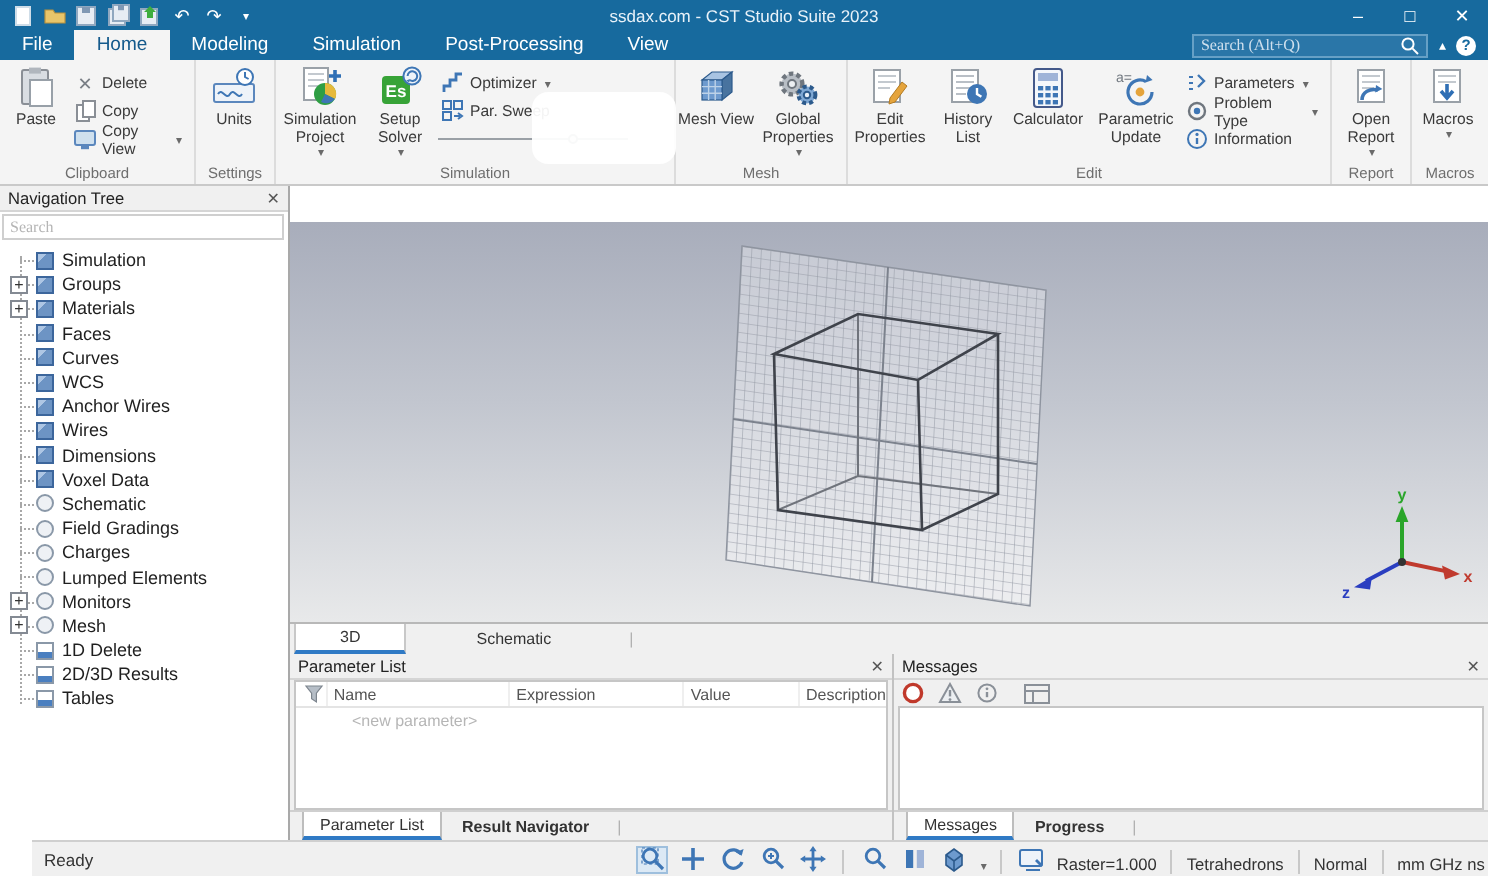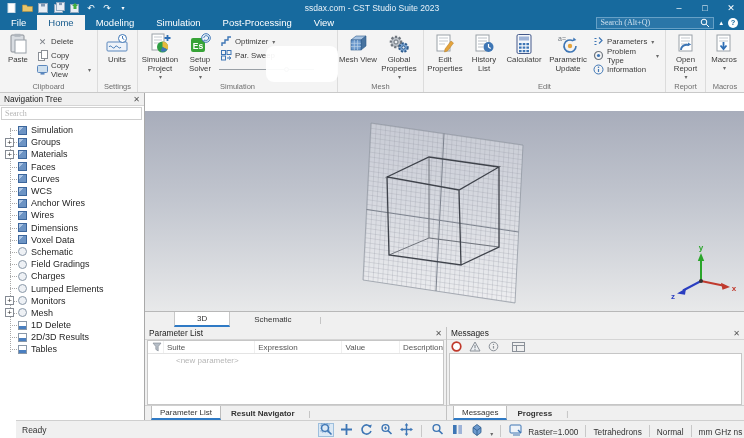--- a/index.html
+++ b/index.html
@@ -66,21 +66,21 @@
 #docarea{position:absolute;left:145px;top:93px;width:599px;height:327px}
 #doctabs{position:absolute;left:0;top:0;width:599px;height:18px;background:#d6d3ce;border-bottom:1px solid #9a9a9a;
   display:flex;align-items:flex-end;padding-left:4px}
 .doctab{display:flex;align-items:center;gap:4px;height:17px;background:#fff;border:1px solid #9a9a9a;border-bottom:none;
   padding:0 6px;font-size:8.3px;color:#333}
 .doctab-close{width:10px;height:10px;background:#e8805e;border:1px solid #c96a48;color:#fff;font-size:7px;
   display:flex;align-items:center;justify-content:center}
 #viewport{position:absolute;left:0;top:18px;width:599px;height:200px;
   background:linear-gradient(to bottom,#a8adbb 0%,#c2c6cf 45%,#e8e9ea 100%)}
 #viewtabs{position:absolute;left:0;top:218px;width:599px;height:16px;background:#f0f0f0;border-top:1px solid #b8b8b8;
-  display:flex;align-items:stretch;padding-left:29px;gap:2px}
+  display:flex;align-items:stretch;padding-left:2px;gap:13px}
 .vtab{display:flex;align-items:center;justify-content:center;padding:0 22px;font-size:8px;color:#333;cursor:default}
 .vtab.active{background:#fff;border-left:1px solid #c8c8c8;border-right:1px solid #c8c8c8;border-bottom:2px solid #2f7ac5}
 .tabdiv{align-self:center;color:#b0b0b0;font-size:8px;padding:0 4px}
 
 #bottompanels{position:absolute;left:0;top:234px;width:599px;height:93px;background:#f0f0f0}
 #parampanel{position:absolute;left:0;top:0;width:302px;height:93px;border-right:1px solid #c2c2c2}
 #paramtable{position:absolute;left:2px;right:2px;top:13px;bottom:15px;background:#fff;border:1px solid #c6c6c6}
 .ptheader{display:flex;align-items:center;height:13px;border-bottom:1px solid #e4e4e4;font-size:8px;color:#555}
 .ptheader .cell{padding-left:3px;border-right:1px solid #efefef;height:100%;display:flex;align-items:center}
 .newparam{padding-left:28px;color:#b6b6b6;font-size:8px;line-height:13px}
@@ -579,21 +579,21 @@
         <span>Parameter List</span>
         <span class="pclose">✕</span>
       </div>
       <div id="paramtable">
         <div class="ptheader">
           <span class="cell" style="width:16px;justify-content:center">
               <svg width="10" height="10">
                 <path d="M1 1h8L6.2 4.6V9L3.8 7.4V4.6z" fill="#b6bec7" stroke="#7d858e" stroke-width="0.6"></path>
               </svg>
             </span>
-          <span class="cell" style="width:92px">Suite</span>
+          <span class="cell" style="width:92px">Name</span>
           <span class="cell" style="width:88px">Expression</span>
           <span class="cell" style="width:58px">Value</span>
           <span class="cell" style="flex:1;border-right:none">Description</span>
         </div>
         <div class="newparam">&lt;new parameter&gt;</div>
       </div>
       <div class="btabs">
         <span class="btab active">Parameter List</span>
         <span class="btab" style="font-weight:bold">Result Navigator</span>
         <span class="tabdiv">|</span>

